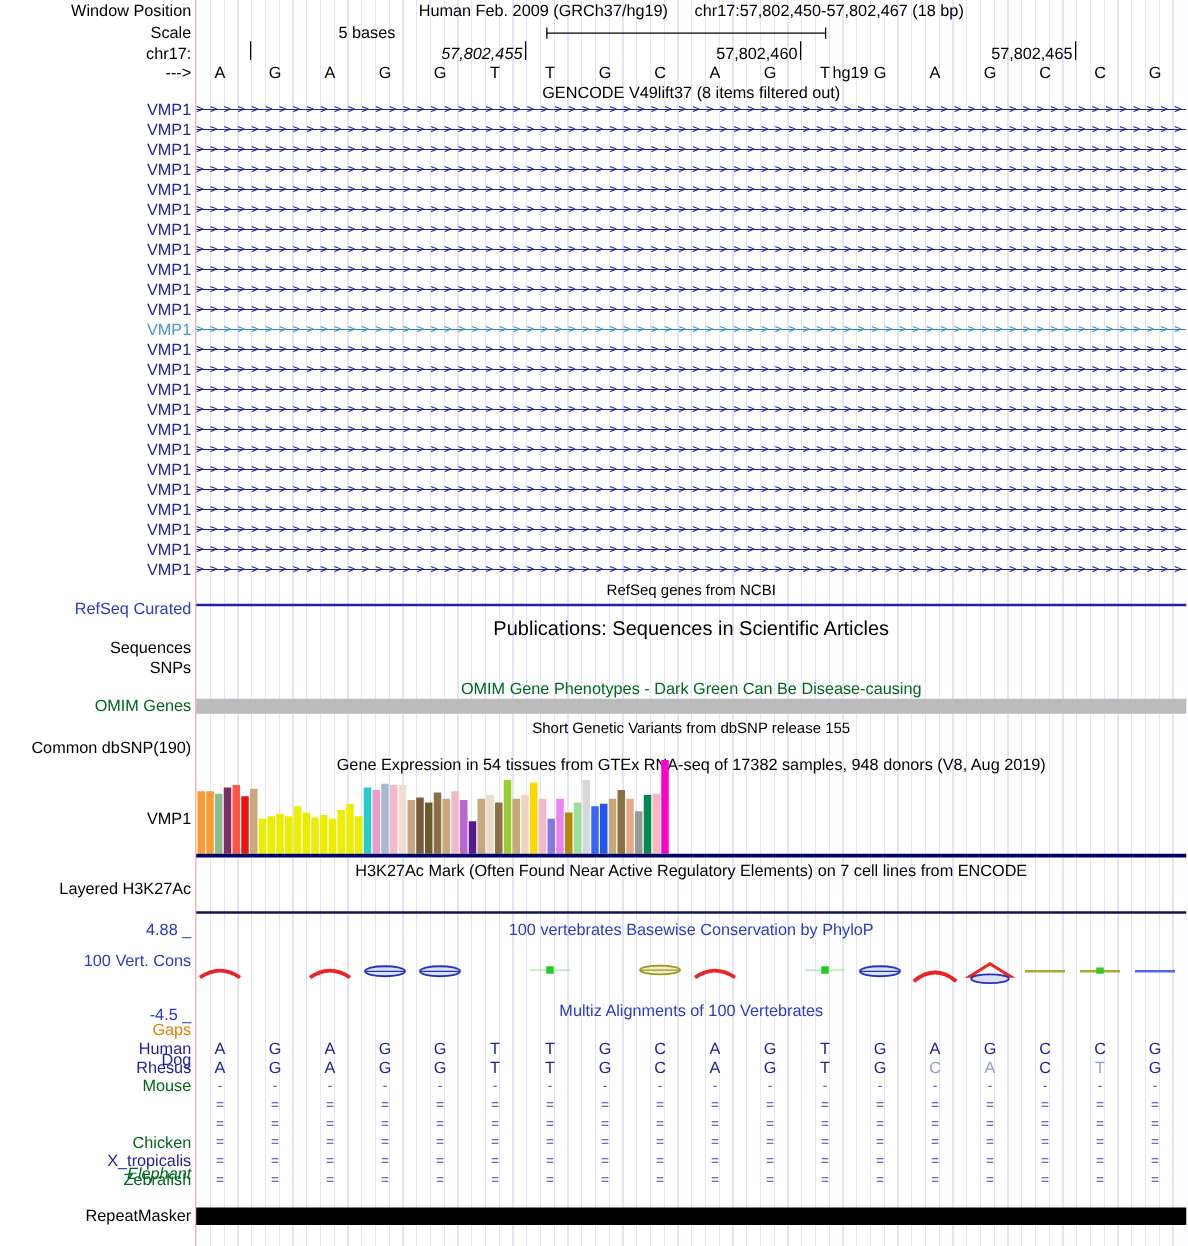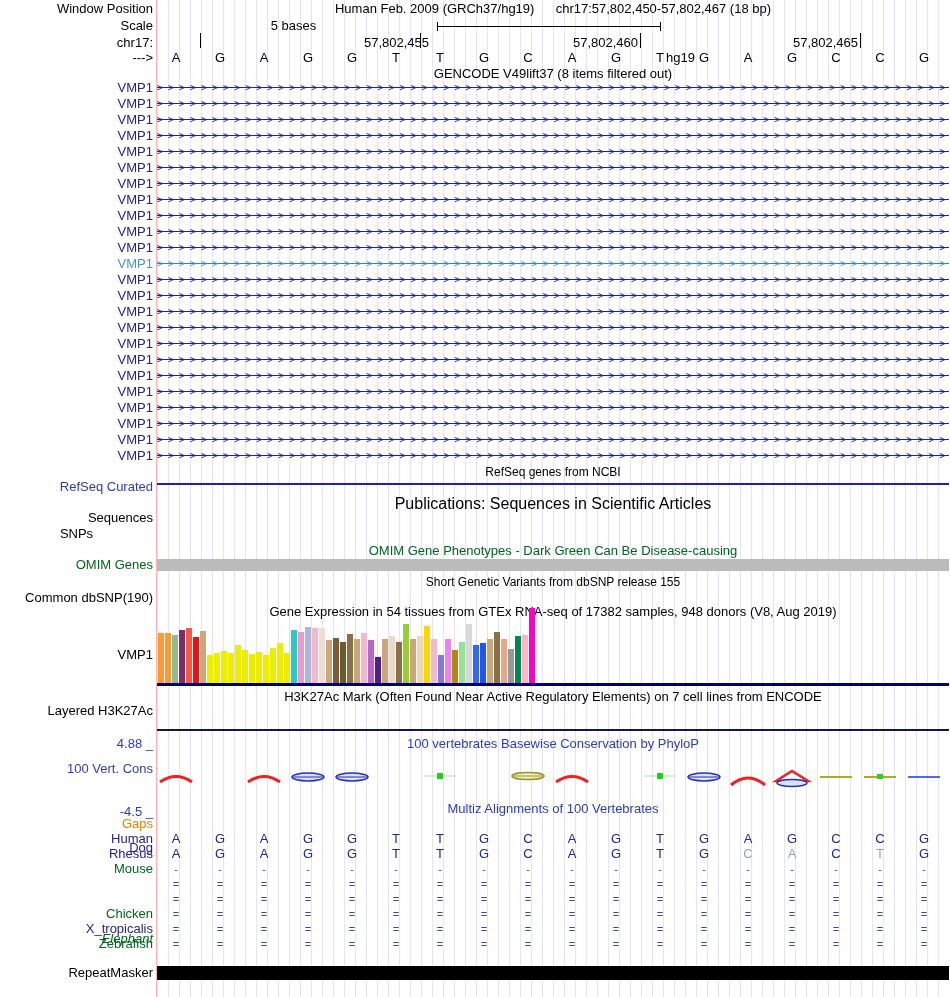--- a/index.html
+++ b/index.html
@@ -48,21 +48,21 @@
     <span>chr17:57,802,450-57,802,467 (18 bp)</span>
   </div>
   <div class="scale-text">5 bases</div>
   <div class="scale-line"></div>
   <div class="scale-tick" style="left:437px"></div>
   <div class="scale-tick" style="left:660px"></div>
   <div class="hg19">hg19</div>
   <div id="ruler">
       <div class="rtick" style="left: 200px;"></div>
       <div class="rtick" style="left: 420px;"></div>
-      <div class="rlabel" style="left: 351px;">57,802,455</div>
+      <div class="rlabel" style="left: 340px; font-style: italic;">57,802,455</div>
       <div class="rtick" style="left: 640px;"></div>
       <div class="rlabel" style="left: 560px;">57,802,460</div>
       <div class="rtick" style="left: 860px;"></div>
       <div class="rlabel" style="left: 780px;">57,802,465</div>
     </div>
   <div id="bases-row">
       <span class="base c-black" style="left: 176px; top: 51px;">A</span>
       <span class="base c-black" style="left: 220px; top: 51px;">G</span>
       <span class="base c-black" style="left: 264px; top: 51px;">A</span>
       <span class="base c-black" style="left: 308px; top: 51px;">G</span>
@@ -450,21 +450,21 @@
       <div class="lbl c-navy" style="top: 337px;">VMP1</div>
       <div class="lbl c-navy" style="top: 353px;">VMP1</div>
       <div class="lbl c-navy" style="top: 369px;">VMP1</div>
       <div class="lbl c-navy" style="top: 385px;">VMP1</div>
       <div class="lbl c-navy" style="top: 401px;">VMP1</div>
       <div class="lbl c-navy" style="top: 417px;">VMP1</div>
       <div class="lbl c-navy" style="top: 433px;">VMP1</div>
       <div class="lbl c-navy" style="top: 449px;">VMP1</div>
       <div class="lbl c-blue" style="top: 480px;">RefSeq Curated</div>
       <div class="lbl c-black" style="top: 511px;">Sequences</div>
-      <div class="lbl c-black" style="top: 527px; text-align: center;">SNPs</div>
+      <div class="lbl c-black" style="top: 527px;">SNPs</div>
       <div class="lbl c-green" style="top: 558px;">OMIM Genes</div>
       <div class="lbl c-black" style="top: 591px;">Common dbSNP(190)</div>
       <div class="lbl c-black" style="top: 648px;">VMP1</div>
       <div class="lbl c-black" style="top: 704px;">Layered H3K27Ac</div>
       <div class="lbl c-blue" style="top: 737px;">4.88 _</div>
       <div class="lbl c-blue" style="top: 762px;">100 Vert. Cons</div>
       <div class="lbl c-blue" style="top: 785px; margin-top: 20px;">-4.5 _</div>
       <div class="lbl c-orange" style="top: 817px;">Gaps</div>
       <div class="lbl c-navy" style="top: 832px;">Human</div>
       <div class="lbl c-navy" style="top: 847px;">Rhesus</div>

